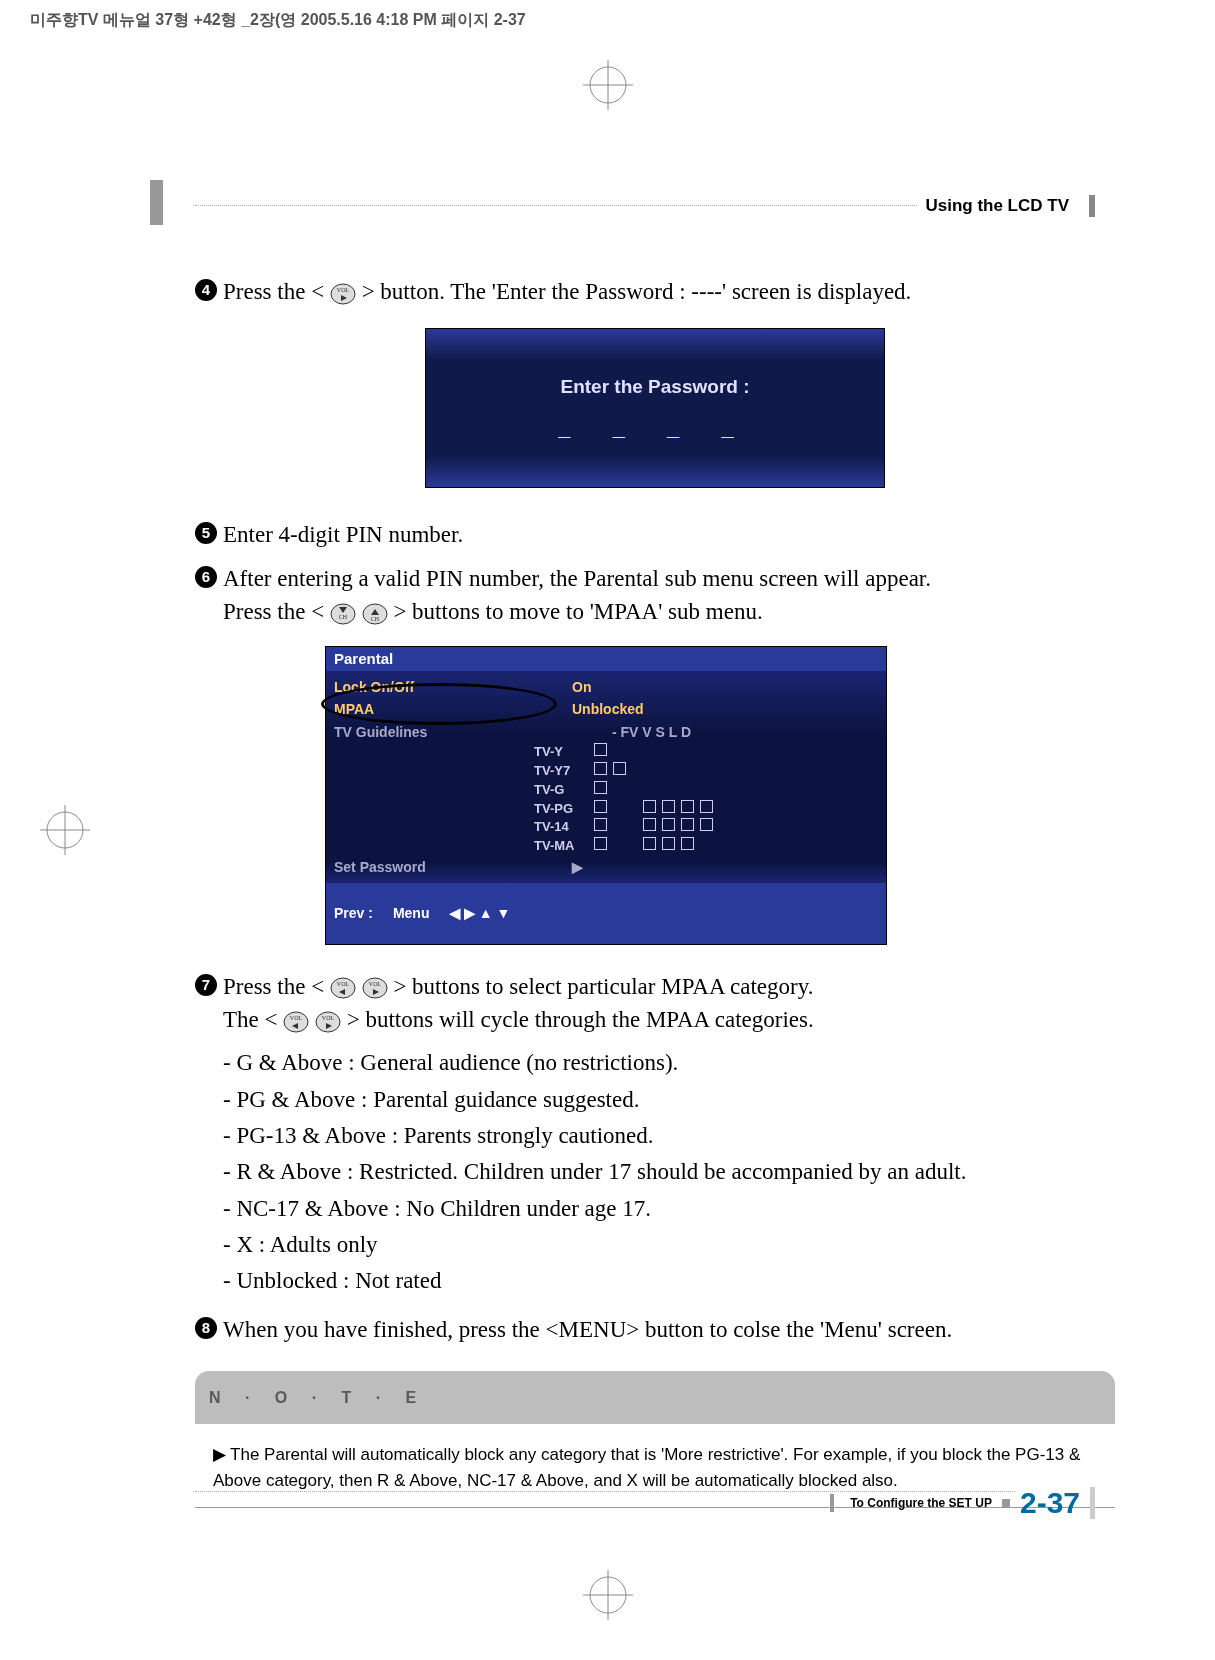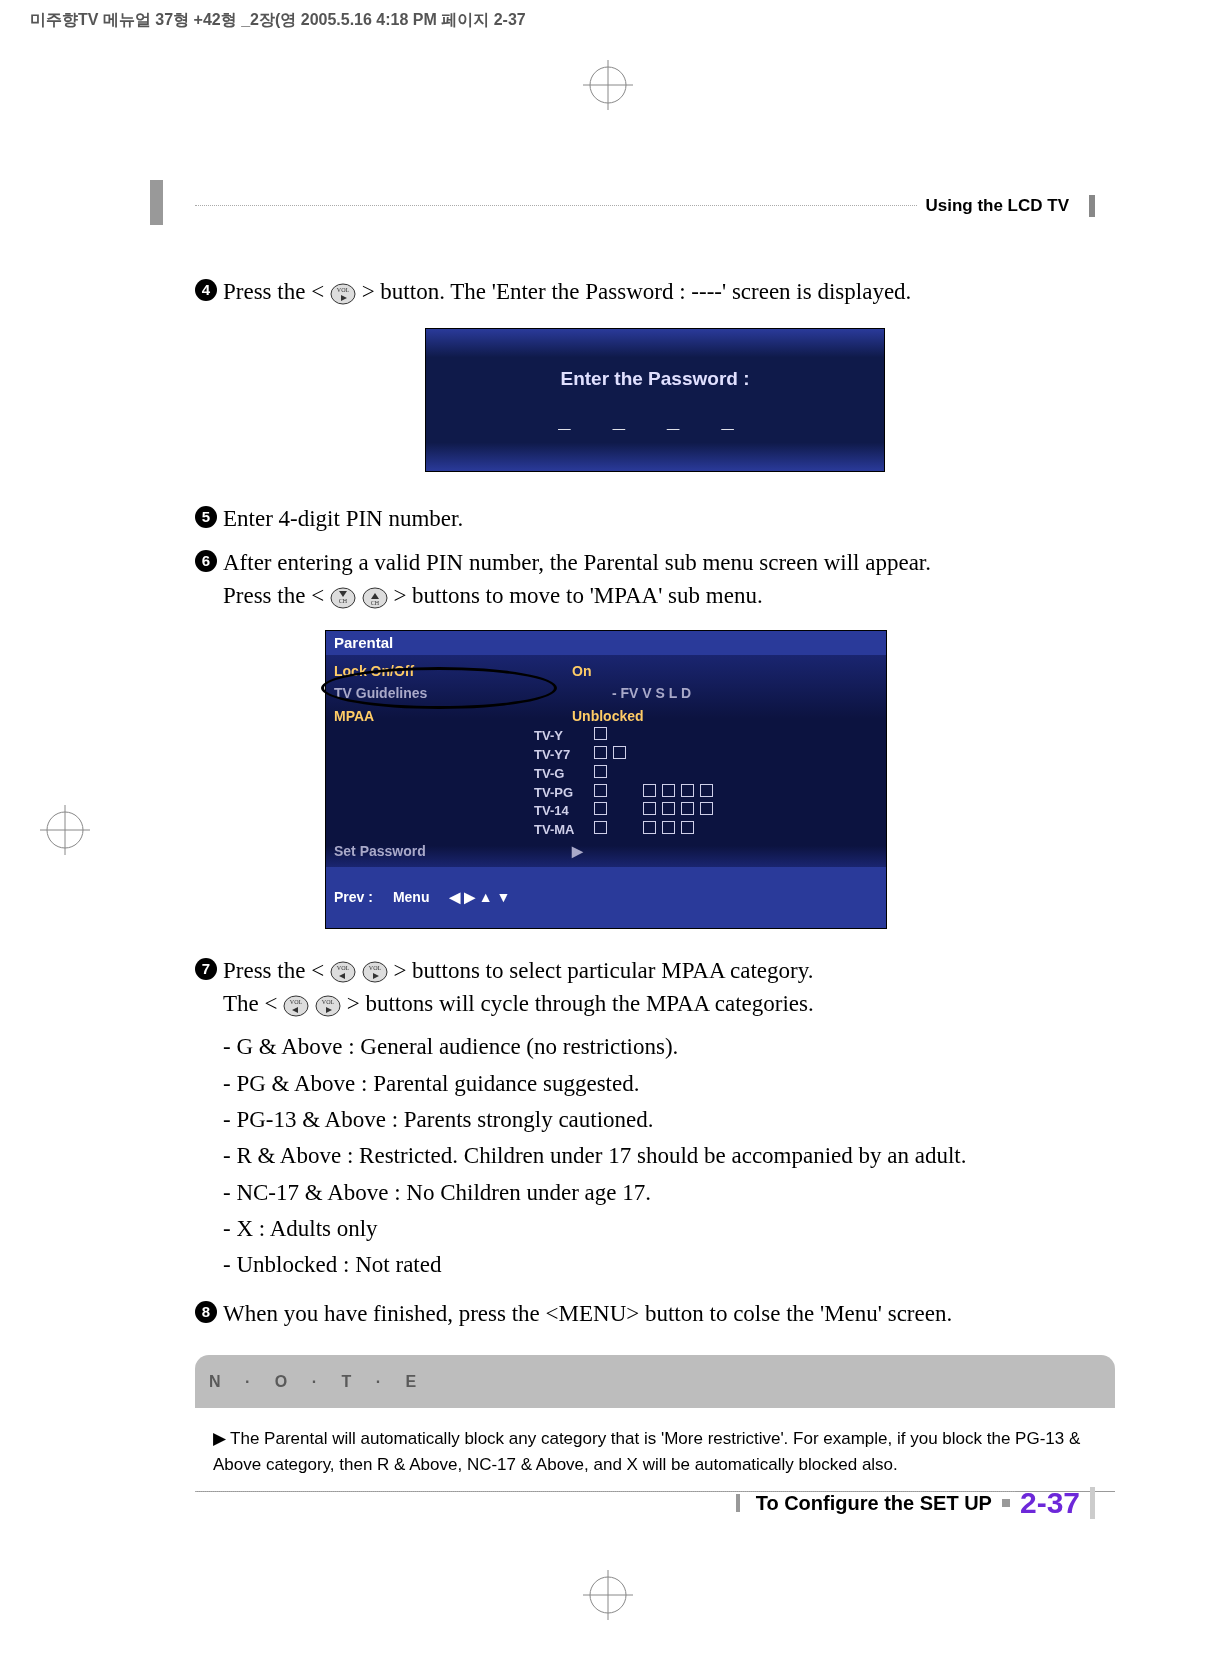--- a/index.html
+++ b/index.html
@@ -106,21 +106,21 @@
     width: 460px;
     margin: 20px auto 30px auto;
     border: 1px solid #000;
     background: linear-gradient(#2a3a9a, #0f1a4a 20%, #0f1a4a 80%, #2a3a9a);
     font-family: Arial, sans-serif;
     font-weight:bold;
     color:#fff;
     box-sizing:border-box;
   }
   .panel-pwd {
-    height:144px;
+    height:160px;
     display:flex;
     flex-direction:column;
     align-items:center;
     justify-content:center;
   }
   .pwd-title { font-size:19px; color:#e0e0ff; margin-bottom:12px; }
   .pwd-slots { font-size:22px; letter-spacing:18px; }
 
   
   .parental {
@@ -211,25 +211,25 @@
     position:absolute;
     bottom:168px;
     left:195px;
     width:820px;
     border-top:1px dotted #aaa;
   }
   .footer-tick {
     width:4px;height:18px;background:#999;margin-right:6px;
   }
   .footer-text {
-    font-size:20px; font-weight:bold;
+    font-size:12px; font-weight:bold;
   }
   .footer-sq { width:8px;height:8px;background:#999; }
   .page-num {
-    font-size:30px; font-weight:bold; color:#6d28d9;
+    font-size:30px; font-weight:bold; color:#0369a1;
   }
   .page-end {
     width:5px;height:32px;background:#ccc;
   }
 </style>
 </head>
 <body>
 
 <div class="page">
 
@@ -303,27 +303,27 @@
     </div>
 
     <div class="parental">
       <div class="p-title">Parental</div>
       <div class="p-body">
         <div class="ellipse"></div>
         <div class="p-row on">
           <div>Lock On/Off</div>
           <div>On</div>
         </div>
+        <div class="p-row sel">
+          <div>MPAA</div>
+          <div>Unblocked</div>
+        </div>
         <div class="p-row">
           <div>TV Guidelines</div>
           <div style="margin-left:40px">- FV V S L D</div>
-        </div>
-        <div class="p-row sel">
-          <div>MPAA</div>
-          <div>Unblocked</div>
         </div>
         <div class="grid-row">
             <div></div>
             <div class="grid-cell">TV-Y</div>
             <span class="chk"></span>
           </div>
         <div class="grid-row">
             <div></div>
             <div class="grid-cell">TV-Y7</div>
             <span class="chk"></span>

